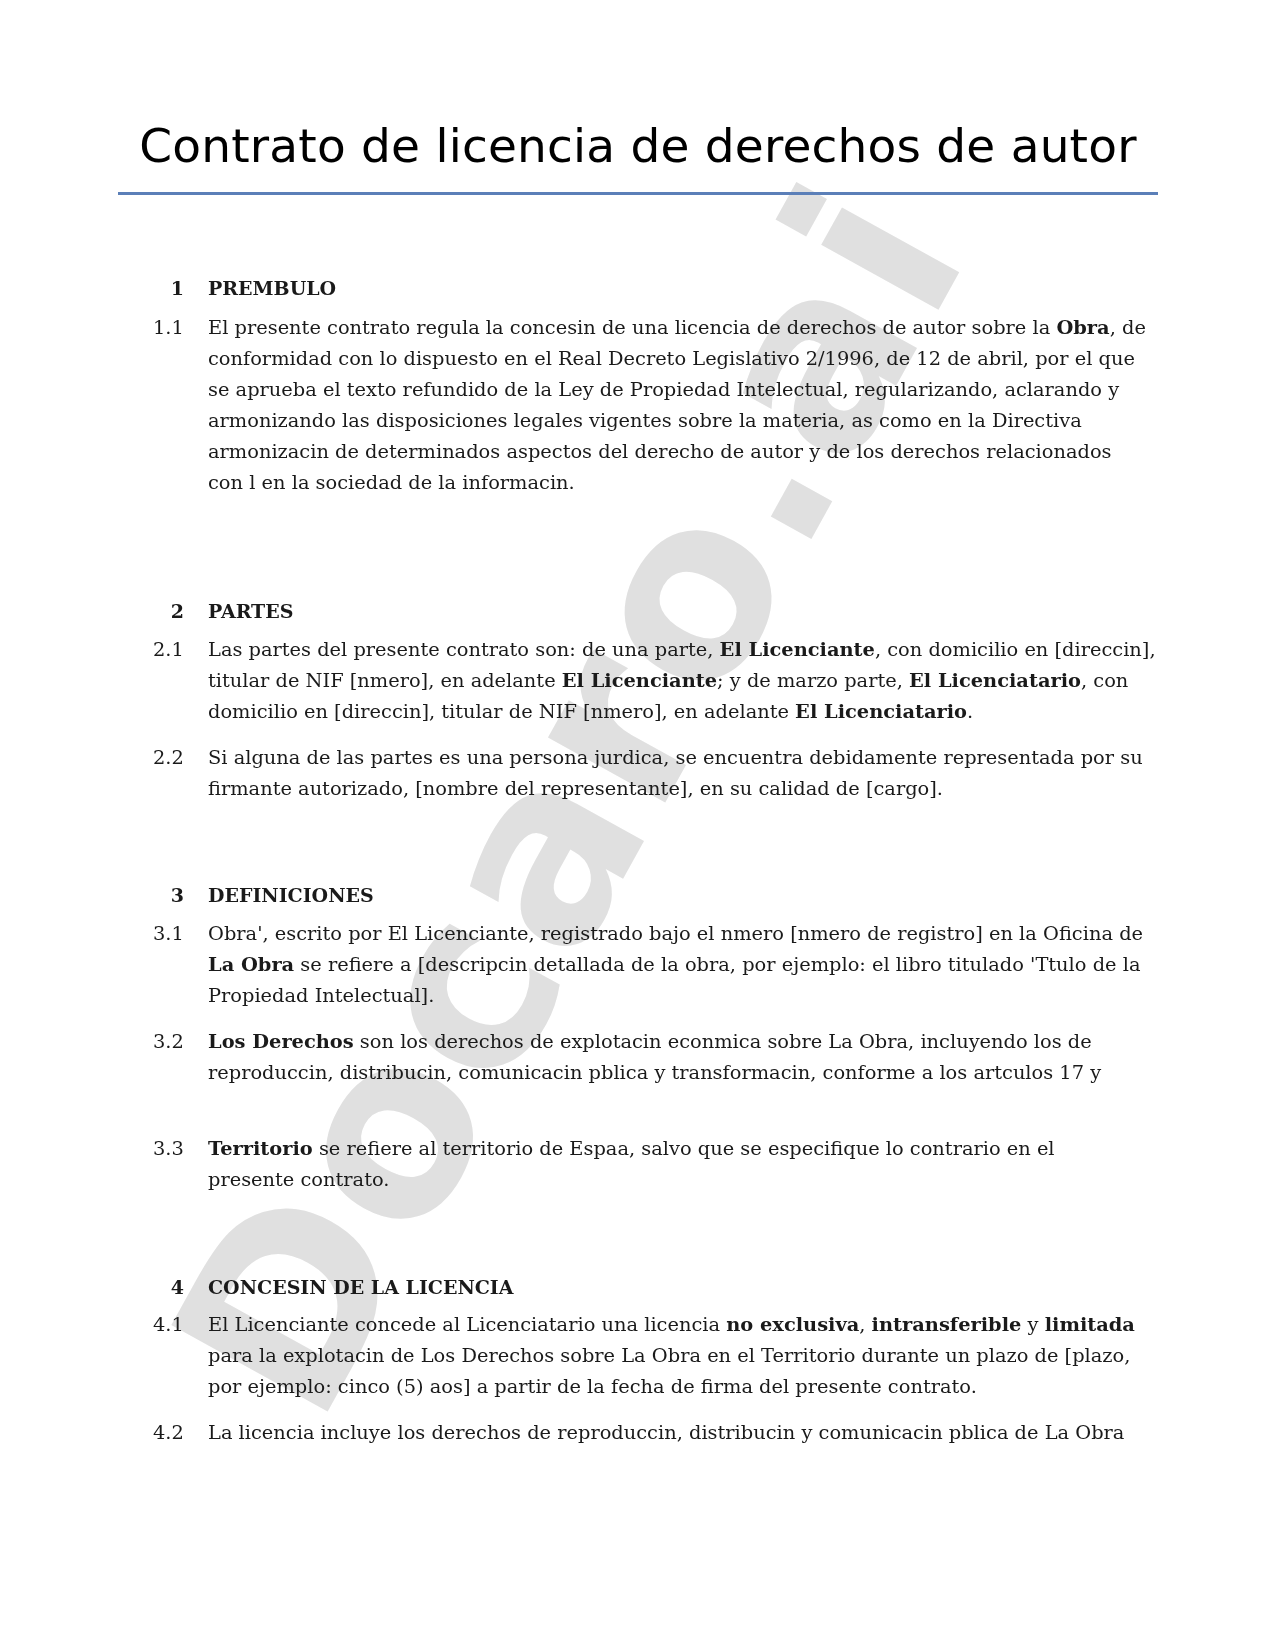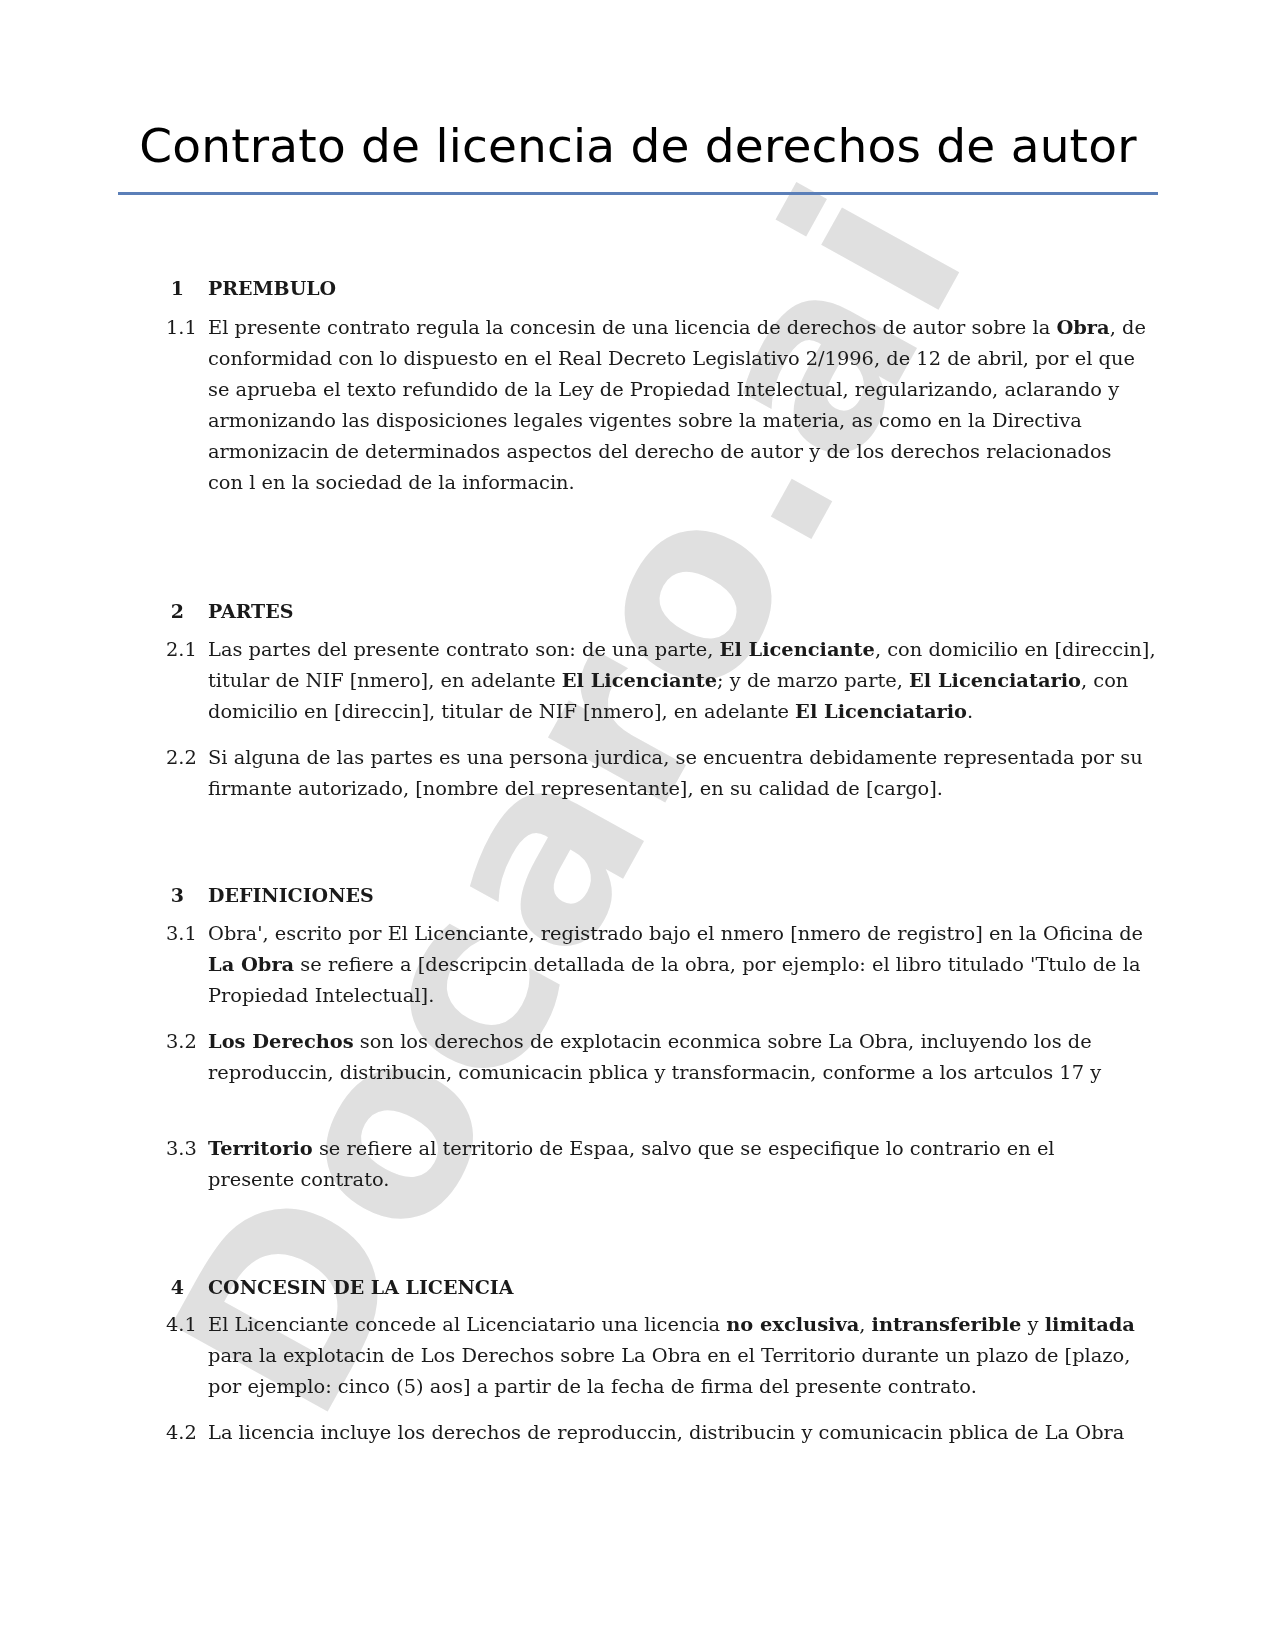--- a/index.html
+++ b/index.html
@@ -68,21 +68,21 @@
     }
     .clause {
       position: absolute;
       left: 0;
       width: 1275px;
       font-size: 19.4px;
       line-height: 31px;
     }
     .clause .num {
       position: absolute;
-      left: 166px;
+      left: 153px;
       width: 40px;
     }
     .clause .text {
       position: absolute;
       left: 208px;
       width: 925px;
     }
     .clause .line {
       display: block;
       white-space: nowrap;

